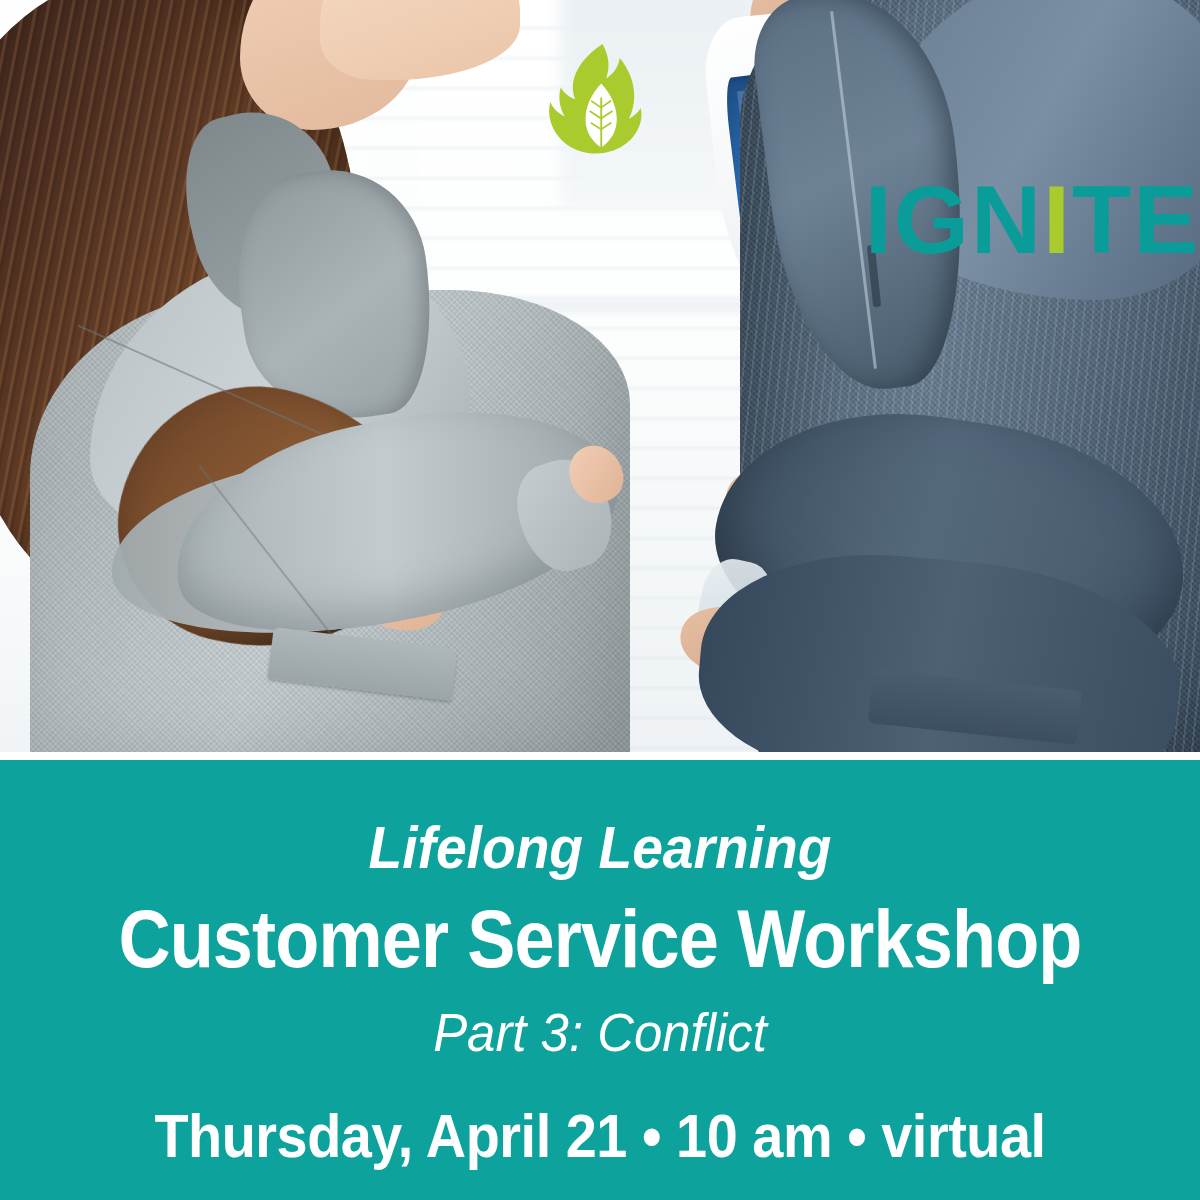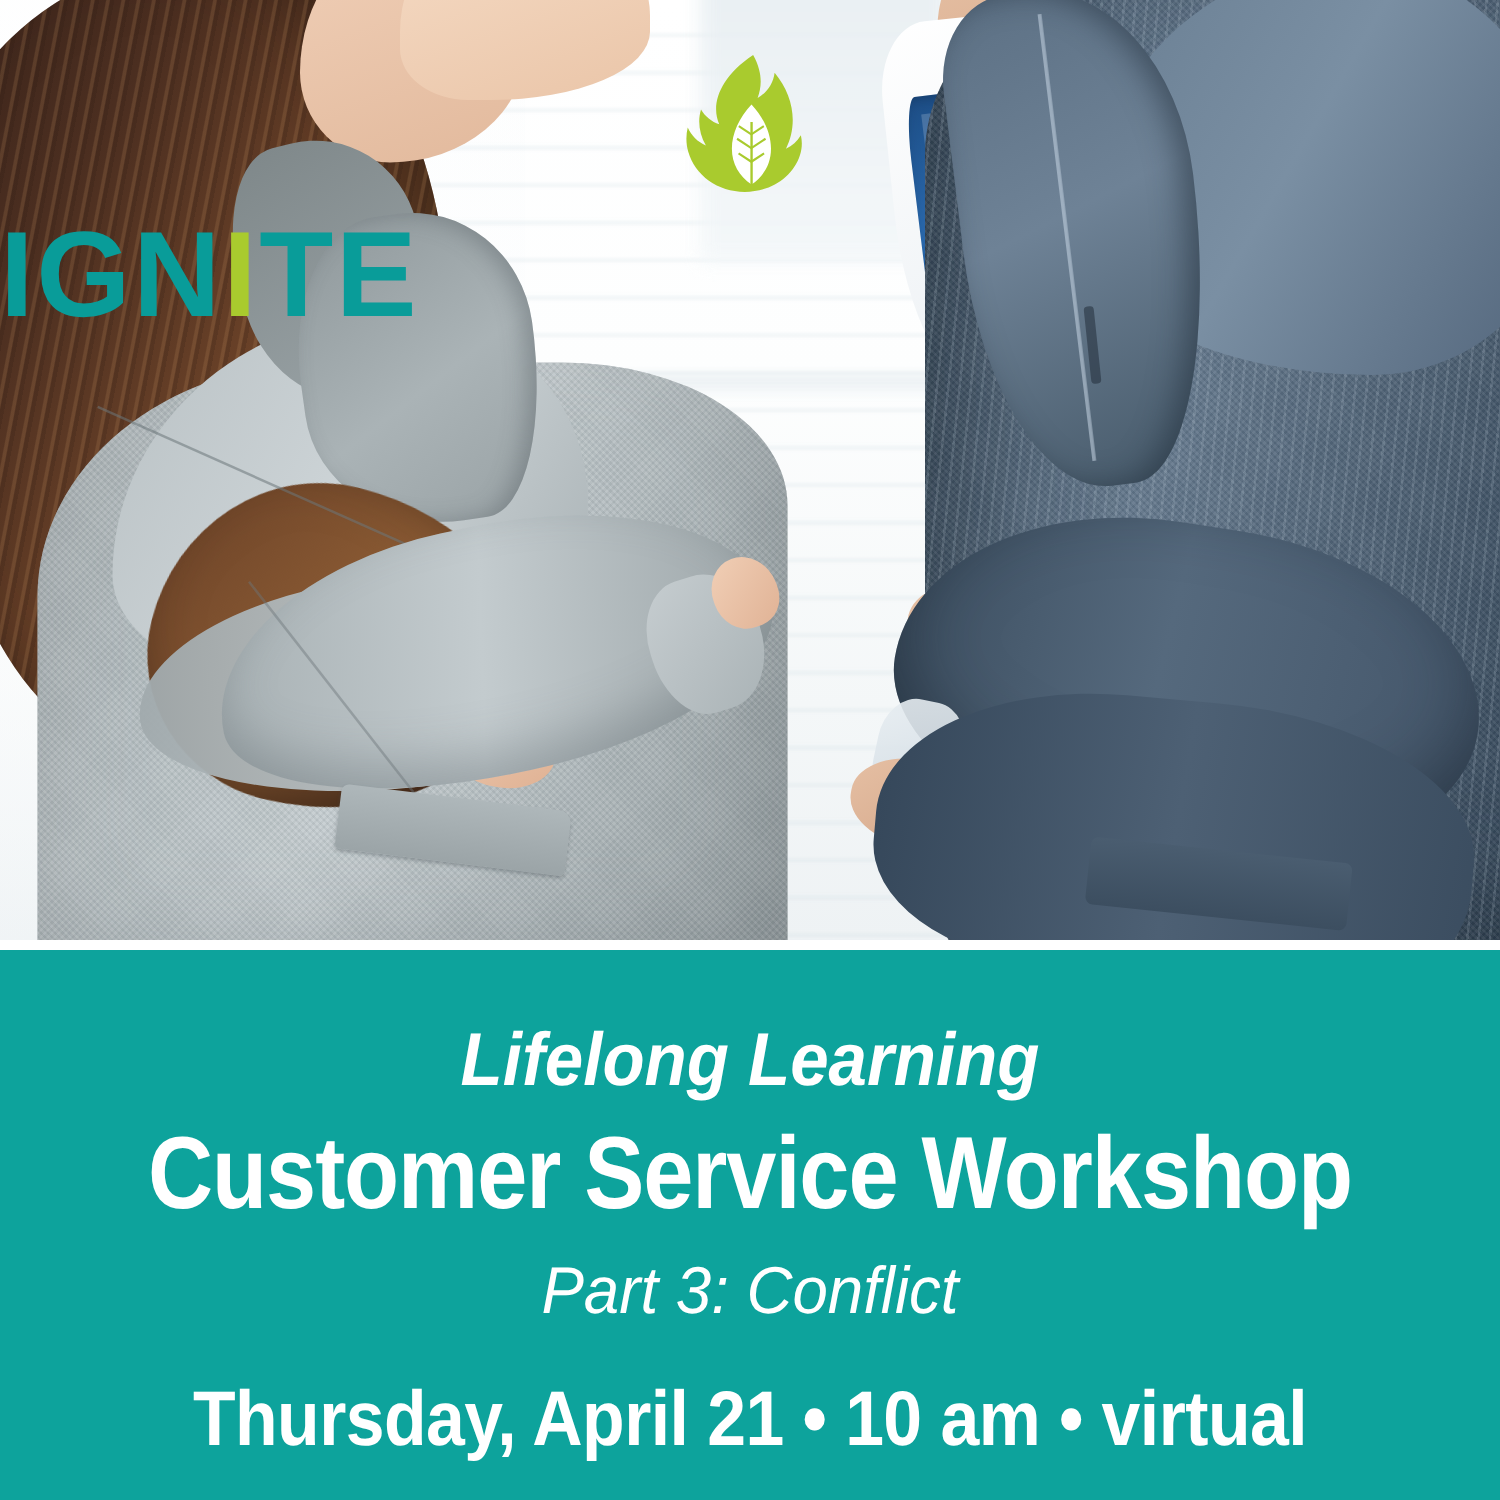--- a/index.html
+++ b/index.html
@@ -266,21 +266,21 @@
     transform:rotate(10deg);
   }
   .m-pocket2{
     position:absolute;left:250px;top:700px;width:210px;height:54px;
     background:linear-gradient(180deg,#4a5d70,#3c4e60);
     border-radius:6px;
     transform:rotate(6deg);
   }
 
   
-  .logo{position:absolute;left:0;top:42px;width:1200px;text-align:left;}
+  .logo{position:absolute;left:0;top:42px;width:1200px;text-align:right;}
   .flame-wrap{display:block;margin:0 auto;width:118px;height:125px;}
   .logo-word{
     margin-top:4px;
     font-family:"Liberation Sans", sans-serif;
     font-weight:700;
     font-size:97px;
     letter-spacing:2px;
     line-height:1;
   }
   .t-teal{color:#099C99;}

